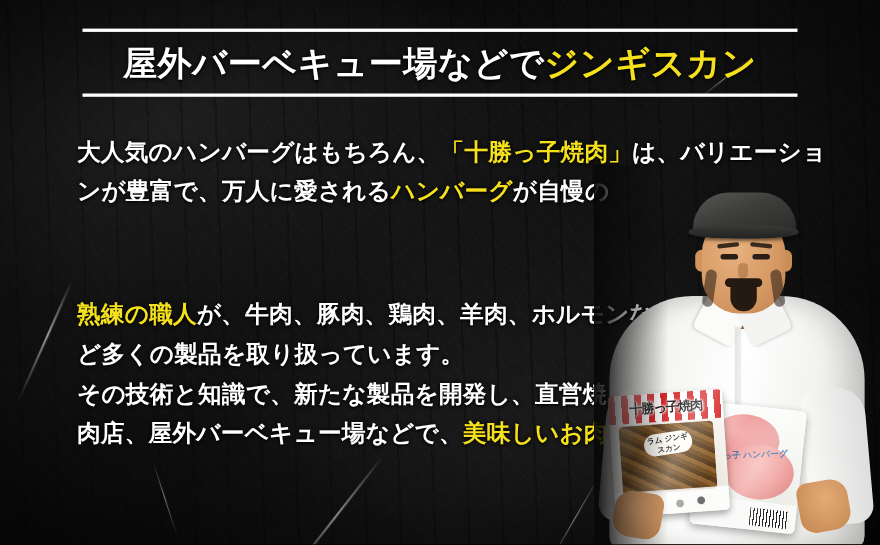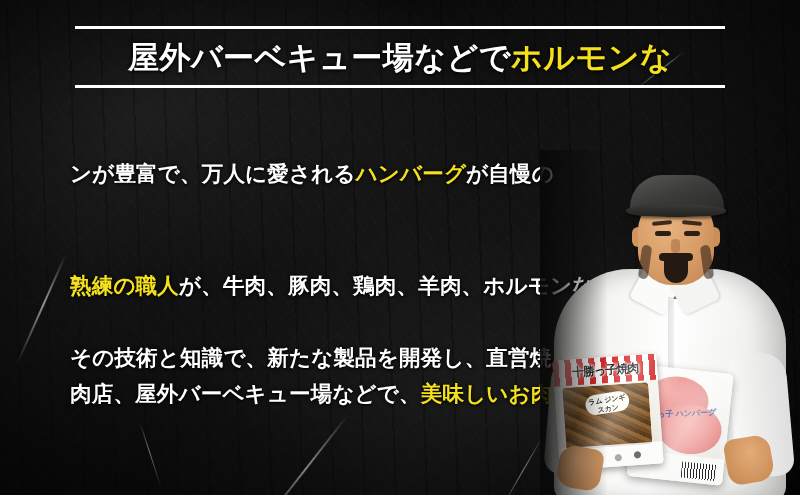--- a/index.html
+++ b/index.html
@@ -322,42 +322,44 @@
   <div class="scratch" style="left:40px; top:250px; width:1.6px; height:120px; transform:rotate(24deg);"></div>
   <div class="scratch" style="left:300px; top:400px; width:2px; height:150px; transform:rotate(38deg);"></div>
   <div class="scratch" style="left:520px; top:430px; width:1.4px; height:90px; transform:rotate(30deg);"></div>
   <div class="scratch" style="left:150px; top:420px; width:1.2px; height:70px; transform:rotate(-18deg);"></div>
   <div class="scratch" style="left:660px; top:40px; width:1.2px; height:60px; transform:rotate(52deg);"></div>
   <div class="vignette"></div>
 
   <div class="title-block">
     <div class="rule top"></div>
     <div class="title-text">
-      <span>屋外バーベキュー場などで</span><span class="accent">ホルモンな</span>
+      <span>屋外バーベキュー場などで</span><span class="accent">ジンギスカン</span>
     </div>
     <div class="rule bottom"></div>
   </div>
 
   <div class="copy">
 
     <p>
-      <br>
+      <span class="nowrap">
+        <span>大人気のハンバーグはもちろん、</span><span class="accent">「十勝っ子焼肉」</span><span>は、バリエーショ</span>
+      </span><br>
       <span class="nowrap">
         <span>ンが豊富で、万人に愛される</span><span class="accent">ハンバーグ</span><span>が自慢の</span>
       </span><br>
     </p>
 
     <div class="para-gap"></div>
 
     <p>
       <br>
       <span class="nowrap">
         <span class="accent">熟練の職人</span><span>が、牛肉、豚肉、鶏肉、羊肉、ホルモンな</span>
       </span><br>
-      <br>
+      <span>ど多くの製品を取り扱っています。</span><br>
       <span>その技術と知識で、新たな製品を開発し、直営焼</span><br>
       <span class="nowrap">
         <span>肉店、屋外バーベキュー場などで、</span><span class="accent">美味しいお肉</span>
       </span><br>
     </p>
 
   </div>
 
   <div class="photo">
     <div class="ph shirt"></div>

